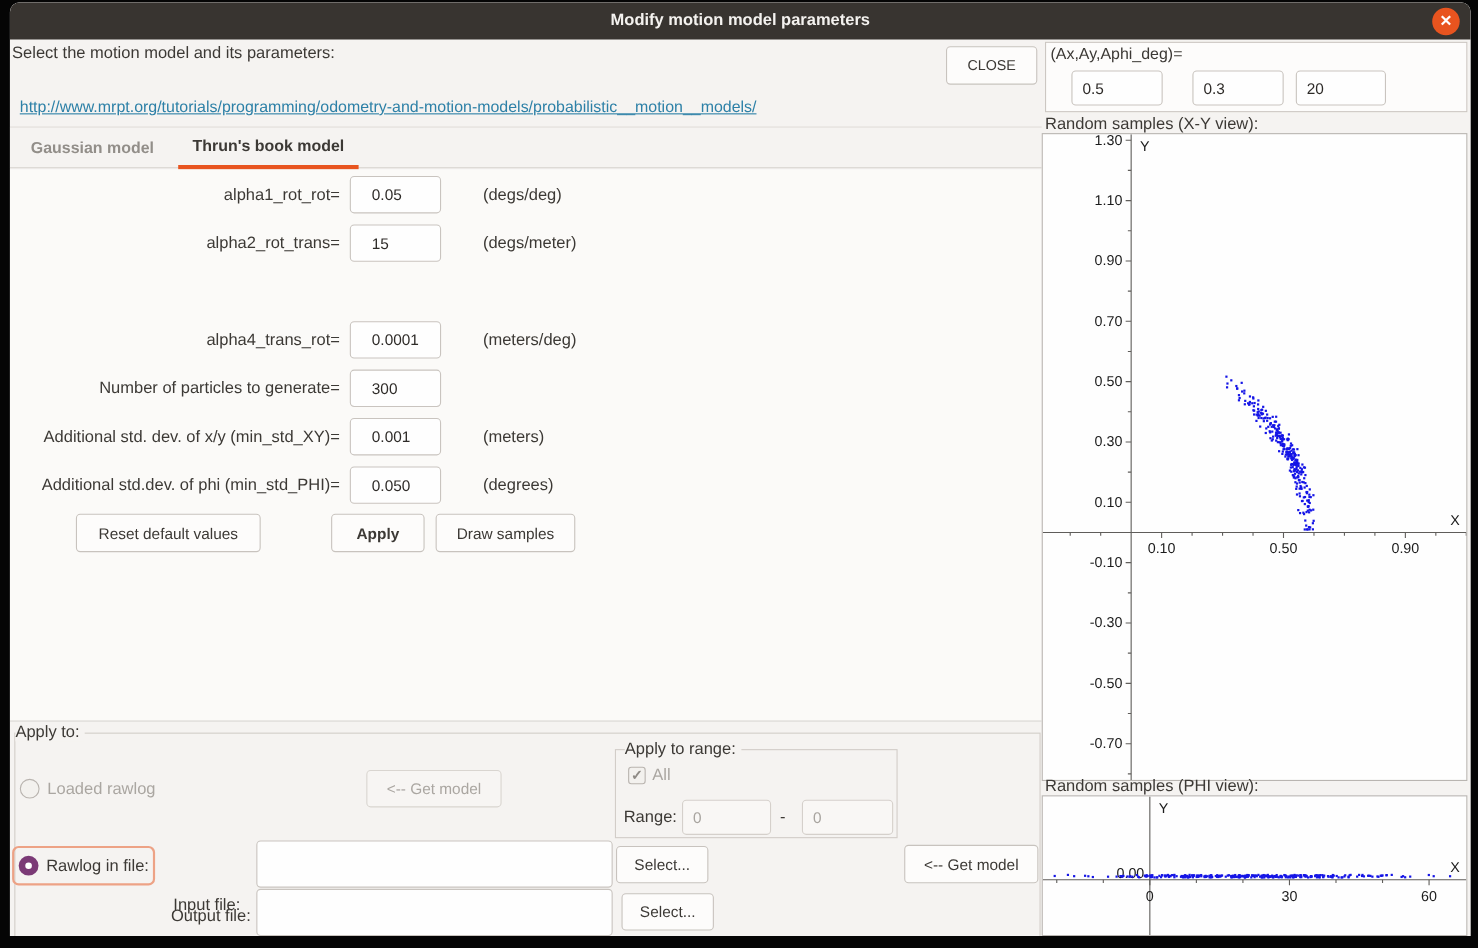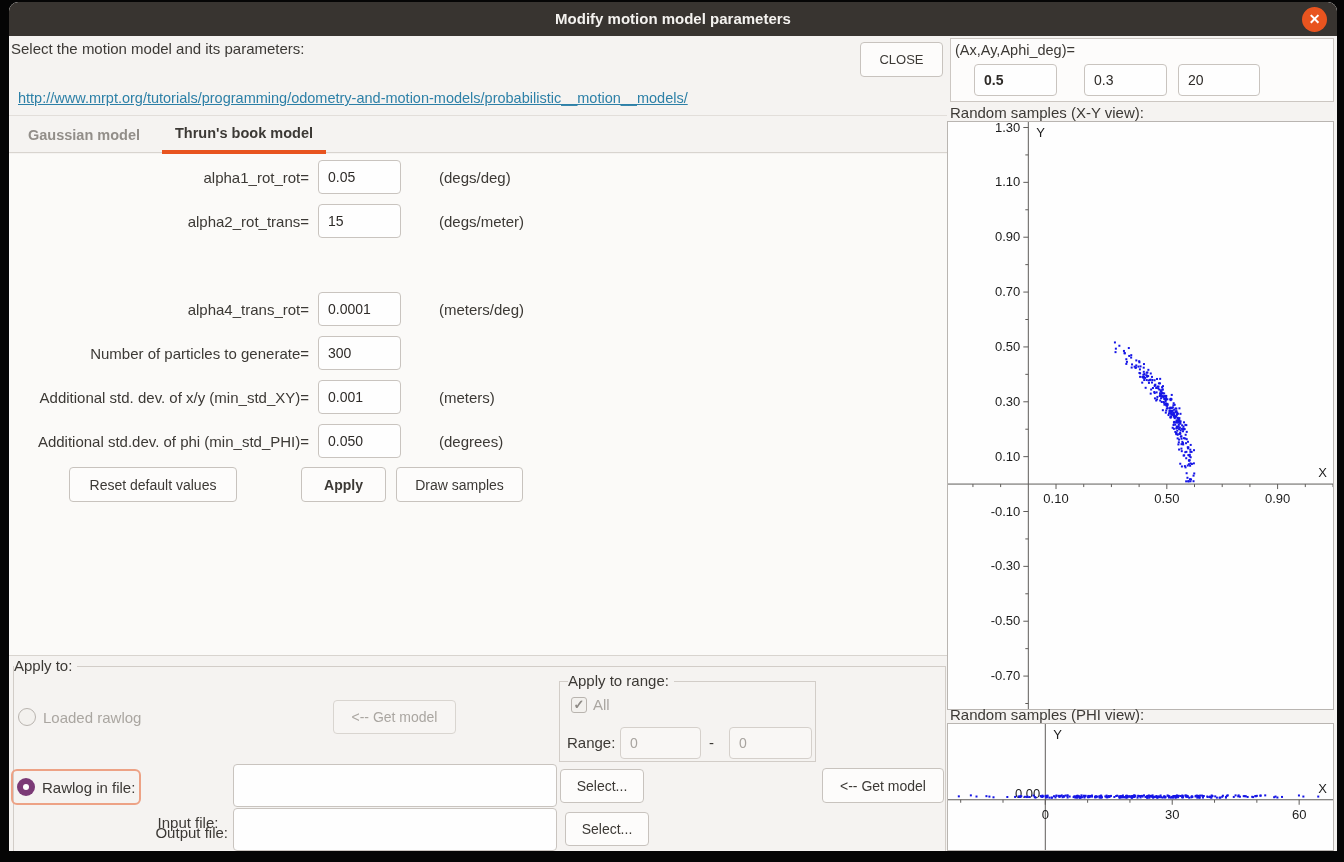--- a/index.html
+++ b/index.html
@@ -29,21 +29,21 @@
   .tab{position:absolute;top:0;height:38px;display:flex;align-items:center;justify-content:center;
        font-size:14.5px;font-weight:bold;cursor:pointer;}
   .tab.inactive{left:0;width:150px;color:#928e89;}
   .tab.active{left:153px;width:164px;color:#3c3935;border-bottom:4px solid #e8541f;}
   
   .tabpanel{position:absolute;left:0;top:152px;width:938px;height:502px;background:#fbfaf8;
             border-bottom:1px solid #d8d4cf;}
   .form-row{position:absolute;left:16px;height:34px;width:560px;}
   .f-label{position:absolute;left:0;width:284px;text-align:right;top:50%;transform:translateY(-50%);font-size:15px;}
   .f-input{position:absolute;left:293px;top:0;width:83px;height:34px;border:1px solid #c9c4bf;border-radius:4px;
-           background:#fefefe;font-size:14px;padding-left:9px;color:#2e2b28;font-family:"Liberation Sans",sans-serif;outline:none;}
+           background:#fefefe;font-size:14px;padding-left:19px;color:#2e2b28;font-family:"Liberation Sans",sans-serif;outline:none;}
   .f-unit{position:absolute;left:414px;top:50%;transform:translateY(-50%);font-size:15px;}
   
   .pose-panel{position:absolute;left:941px;top:36px;width:384px;height:64px;background:#fdfcfb;
               border:1px solid #ccc7c2;}
   .pose-label{position:absolute;left:4px;top:3px;font-size:14.5px;}
   .pose-input{position:absolute;top:25px;height:32px;border:1px solid #c9c4bf;border-radius:4px;
               background:#fefefe;font-size:14px;padding-left:9px;color:#2e2b28;font-family:"Liberation Sans",sans-serif;outline:none;}
   .chart-title{position:absolute;font-size:15px;}
   .chart-panel{position:absolute;background:#fefefe;border:1px solid #b9b5b1;}
   
@@ -113,21 +113,21 @@
         <input class="f-input" value="0.050" style="">
         <span class="f-unit">(degrees)</span>
       </div>
       <button class="btn" style="left:60px;top:313px;width:168px;height:35px">Reset default values</button>
       <button class="btn" style="left:292px;top:313px;width:85px;height:35px;font-weight:bold">Apply</button>
       <button class="btn" style="left:387px;top:313px;width:127px;height:35px">Draw samples</button>
     </div>
 
     <div class="pose-panel">
       <span class="pose-label">(Ax,Ay,Aphi_deg)=</span>
-      <input class="pose-input" style="left: 23px; width: 83px; font-weight: bold;" value="0.5">
+      <input class="pose-input" style="left: 23px; width: 83px;" value="0.5">
       <input class="pose-input" style="left: 133px; width: 83px;" value="0.3">
       <input class="pose-input" style="left: 227px; width: 82px;" value="20">
     </div>
 
     <div class="chart-title" style="left:941px;top:102px">Random samples (X-Y view):</div>
     <div class="chart-panel" style="left:938px;top:119px;width:387px;height:589px">
       <svg id="xy-chart" width="385" height="587">
           <line x1="80.32374100719423" y1="0" x2="80.32374100719423" y2="587" stroke="#5f5d5a"></line>
           <line x1="0" y1="362.0747663551402" x2="385" y2="362.0747663551402" stroke="#5f5d5a"></line>
           <line x1="24.928057553956823" y1="362.0747663551402" x2="24.928057553956823" y2="365.0747663551402" stroke="#5f5d5a"></line>

